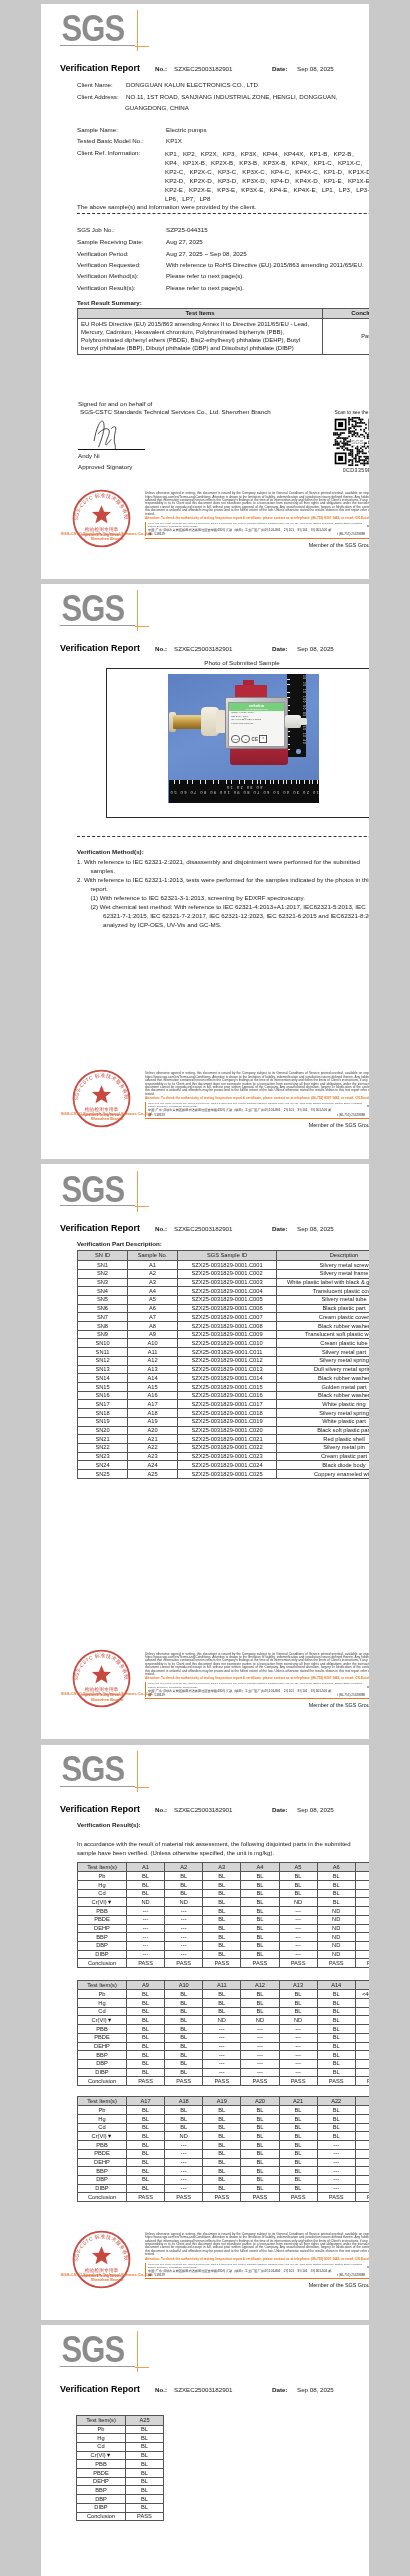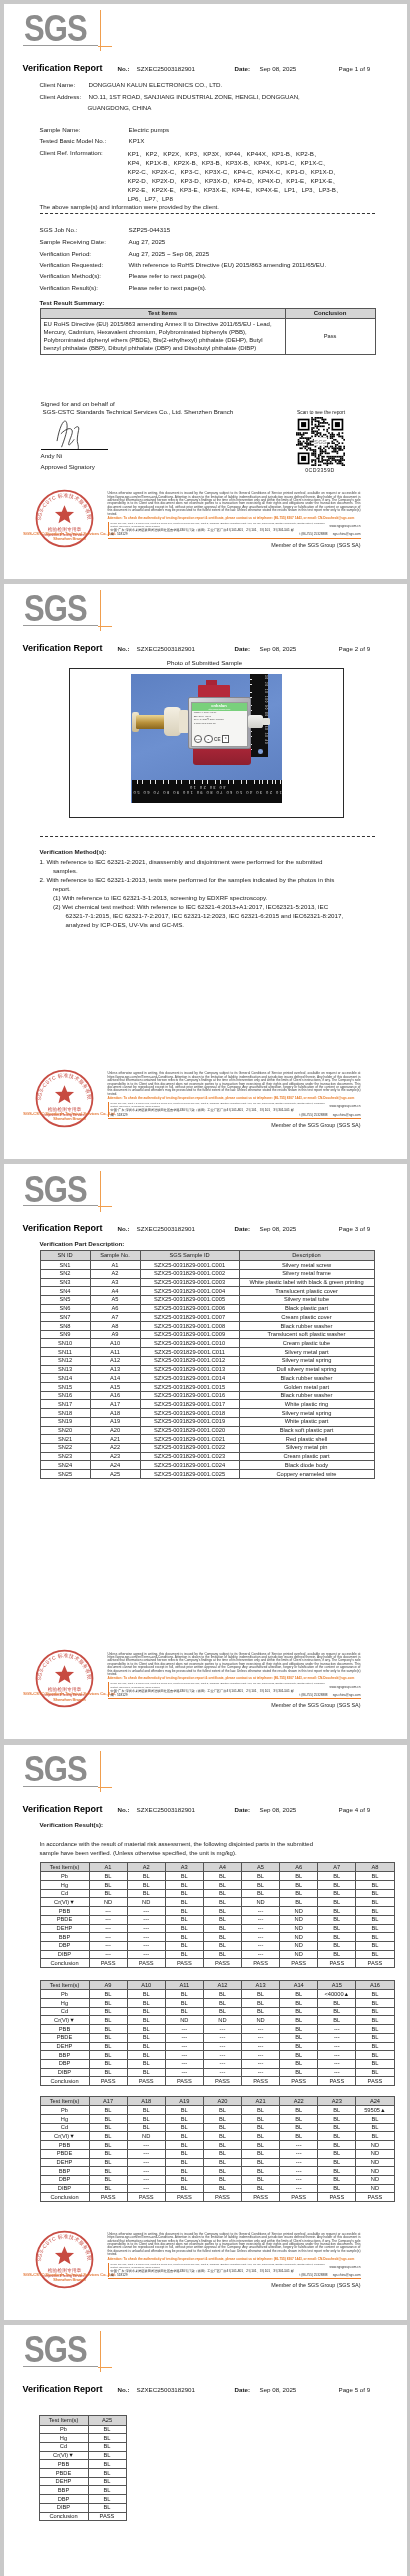--- a/index.html
+++ b/index.html
@@ -1,17 +1,17 @@
 <!DOCTYPE html>
 <html style="font-size:8.2px"><head>
 <meta charset="utf-8">
 <style>
   html,body{margin:0;padding:0;}
   body{background:#c9c9c9;width:410px;font-family:"Liberation Sans",sans-serif;}
-  .page{position:relative;width:403px;height:575px;background:#fff;margin:0 auto 5.2px;overflow:hidden;color:#1a1a1a;}
+  .page{position:relative;width:328px;height:575px;background:#fff;margin:0 auto 5.2px;overflow:hidden;color:#1a1a1a;}
   body{padding-top:4.1px;padding-bottom:2.1px;}
   .abs{position:absolute;}
 
   
   .sgs-logo-text{font-size:31px;font-weight:bold;color:#8c8c8c;letter-spacing:-1px;transform:scaleY(1.18);transform-origin:top left;line-height:30px;}
   .logo-underline-gray{position:absolute;left:19px;top:41px;width:75px;height:1px;background:#9a9a9a;}
   .logo-underline-orange{position:absolute;left:94px;top:42px;width:14.4px;height:1px;background:#f09e4e;}
   .logo-vline{position:absolute;left:96px;top:6.2px;width:1px;height:41px;background:#f09e4e;}
   .hdr-title{font-size:9px;font-weight:bold;color:#000;}
   .hdr-sm{font-size:6.2px;}

